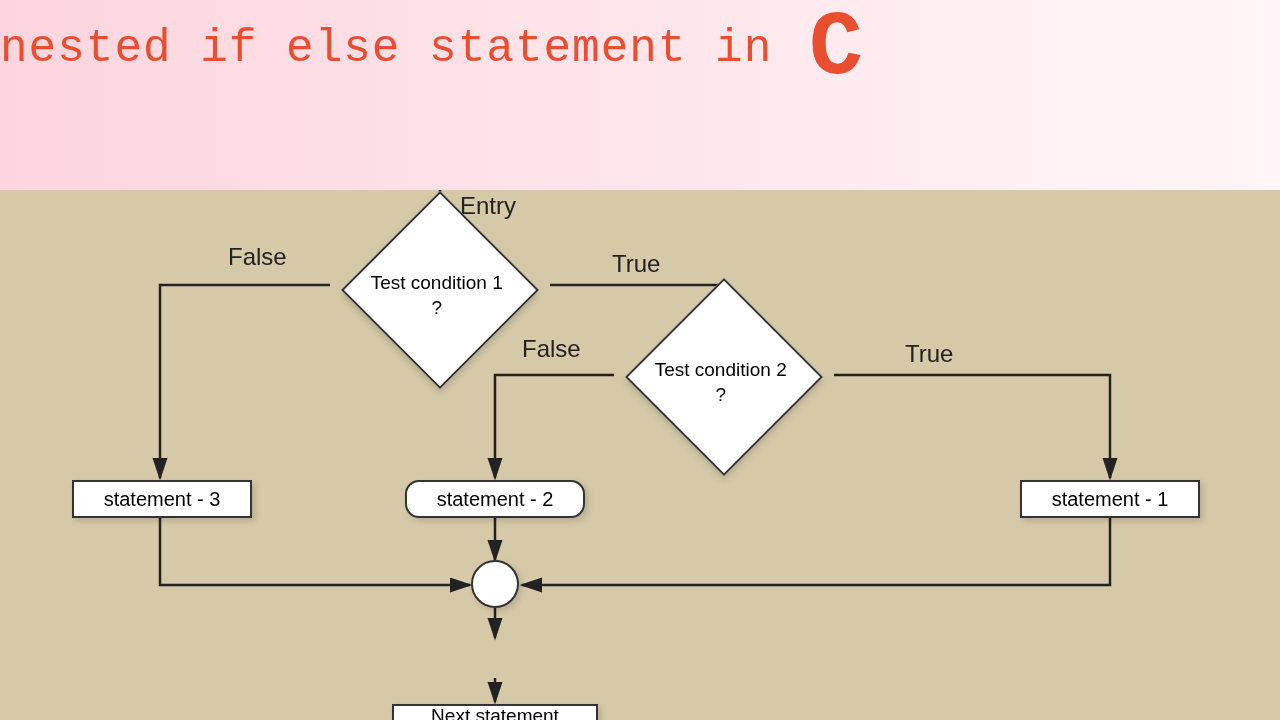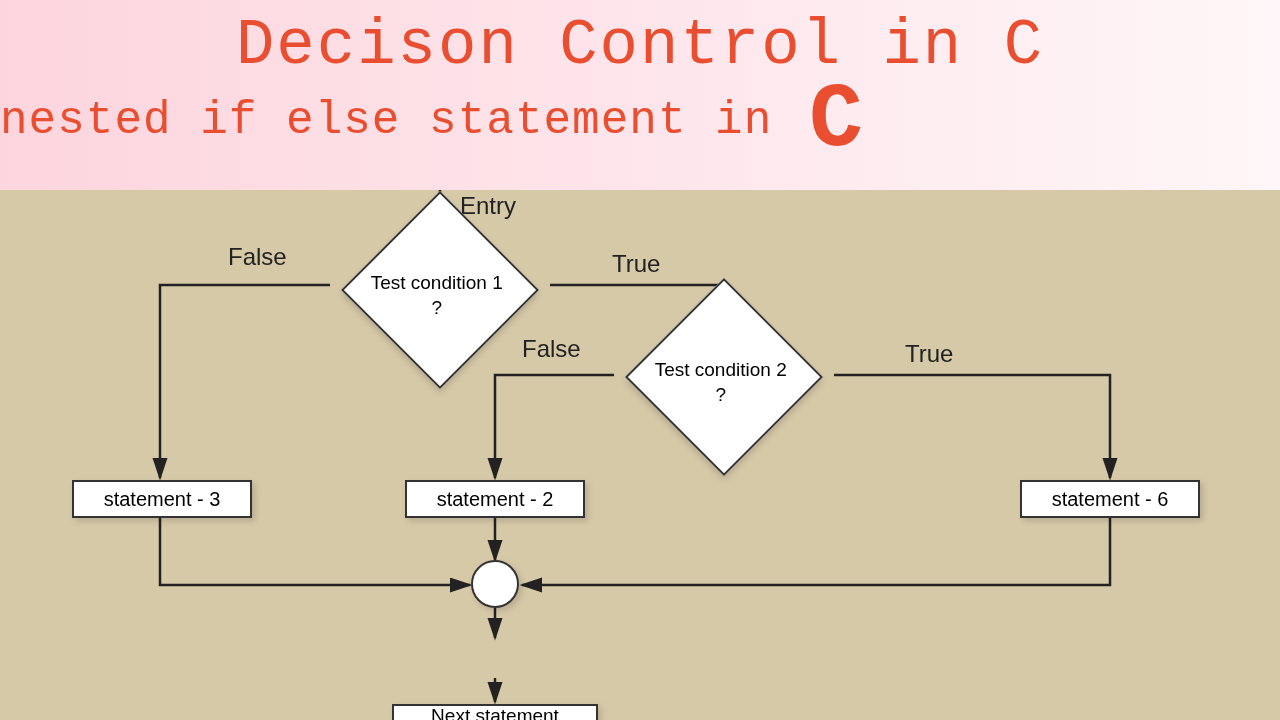--- a/index.html
+++ b/index.html
@@ -94,21 +94,20 @@
     position: absolute;
     font-family: Arial, sans-serif;
     font-size: 24px;
     color: #222;
   }
 </style>
 </head>
 <body>
 
 <div class="header">
-  <div class="title-main">Decison Control in C</div>
   <div class="title-sub">
     <span>nested if else statement in </span><span class="big-c">C</span>
   </div>
 </div>
 
 <div class="diagram-area">
 
   <svg class="flow">
     <defs>
       <marker id="arrow" markerWidth="10" markerHeight="10" refX="8" refY="3" orient="auto" markerUnits="strokeWidth">
@@ -146,22 +145,22 @@
   <div class="flow-label" style="left:612px; top:60px;">True</div>
 
   <div class="diamond" style="left:654px; top:117px; width:140px; height:140px;">
     <div class="diamond-inner" style="left:-30px; top:50px;">Test condition 2<br>?</div>
   </div>
   <div class="flow-label" style="left:522px; top:145px;">False</div>
   <div class="flow-label" style="left:905px; top:150px;">True</div>
 
   <div class="node-box" style="left:72px; top:290px; width:180px; height:38px;">statement - 3</div>
 
-  <div class="node-box" style="left:405px; top:290px; width:180px; height:38px;">statement - 2</div>
+  <div class="node-box" style="left:405px; top:290px; width:180px; height:38px;border-radius:14px;">statement - 2</div>
 
-  <div class="node-box" style="left:1020px; top:290px; width:180px; height:38px;">statement - 6</div>
+  <div class="node-box" style="left:1020px; top:290px; width:180px; height:38px;">statement - 1</div>
 
   <div class="circle" style="left:471px; top:370px;"></div>
 
 
   <div class="node-box" style="left:392px; top:514px; width:206px; height:16px; font-size:19px; padding:10px 0;">Next statement</div>
 
 </div>
 
 </body></html>

